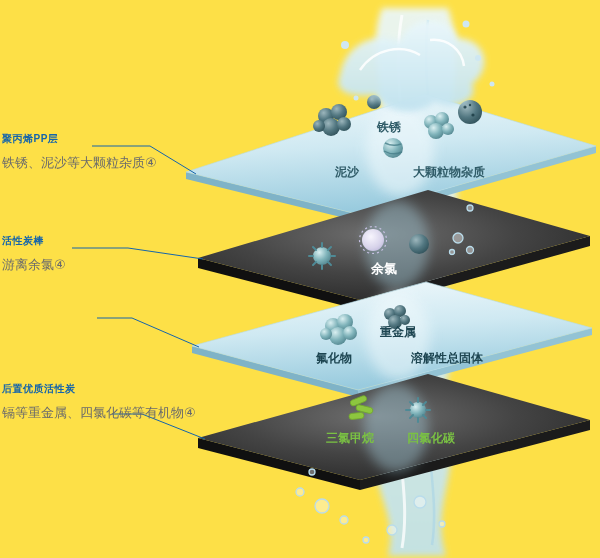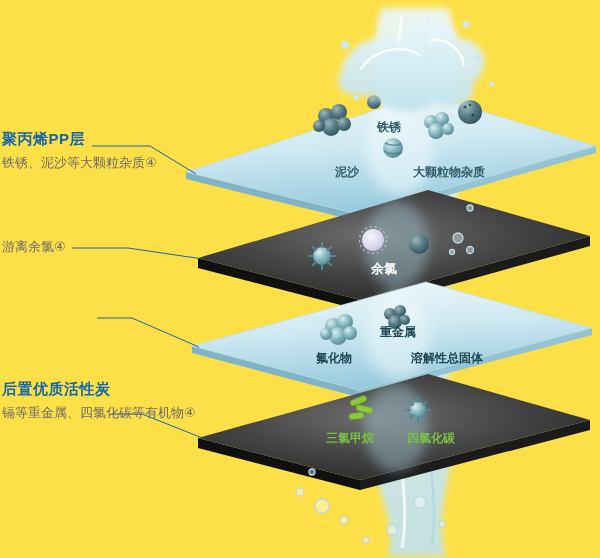--- a/index.html
+++ b/index.html
@@ -3,21 +3,21 @@
 <meta charset="utf-8">
 <style>
   html,body{margin:0;padding:0;background:#fff;}
   .canvas{
     position:relative;width:600px;height:558px;background:#fde047;
     overflow:hidden;font-family:"Liberation Sans","DejaVu Sans",sans-serif;
   }
   .diagram-svg{position:absolute;inset:0;}
   .stage-label{position:absolute;left:2px;z-index:5;}
   .stage-label h3{
-    margin:0;font-size:15px;line-height:18px;font-weight:700;color:#1565ab;
+    margin:0;font-size:10px;line-height:18px;font-weight:700;color:#1565ab;
     letter-spacing:.5px;white-space:nowrap;
   }
   .stage-label p{
     margin:5px 0 0;font-size:13px;line-height:20px;color:#6b6b6b;width:215px;
   }
   .svg-label{font-family:"Liberation Sans","DejaVu Sans",sans-serif;}
 </style>
 </head>
 <body>
 
@@ -223,20 +223,21 @@
       <polyline points="112,414 142,414 205,439"></polyline>
     </g>
   </svg>
 
   <div class="stage-label" style="top:130px">
     <h3>聚丙烯PP层</h3>
     <p>铁锈、泥沙等大颗粒杂质④</p>
   </div>
 
   <div class="stage-label" style="top:232px">
+    <h3>活性炭棒</h3>
     <p>游离余氯④</p>
   </div>
 
   <div class="stage-label" style="top:302px">
   </div>
 
   <div class="stage-label" style="top:380px">
     <h3>后置优质活性炭</h3>
     <p>镉等重金属、四氯化碳等有机物④</p>
   </div>

